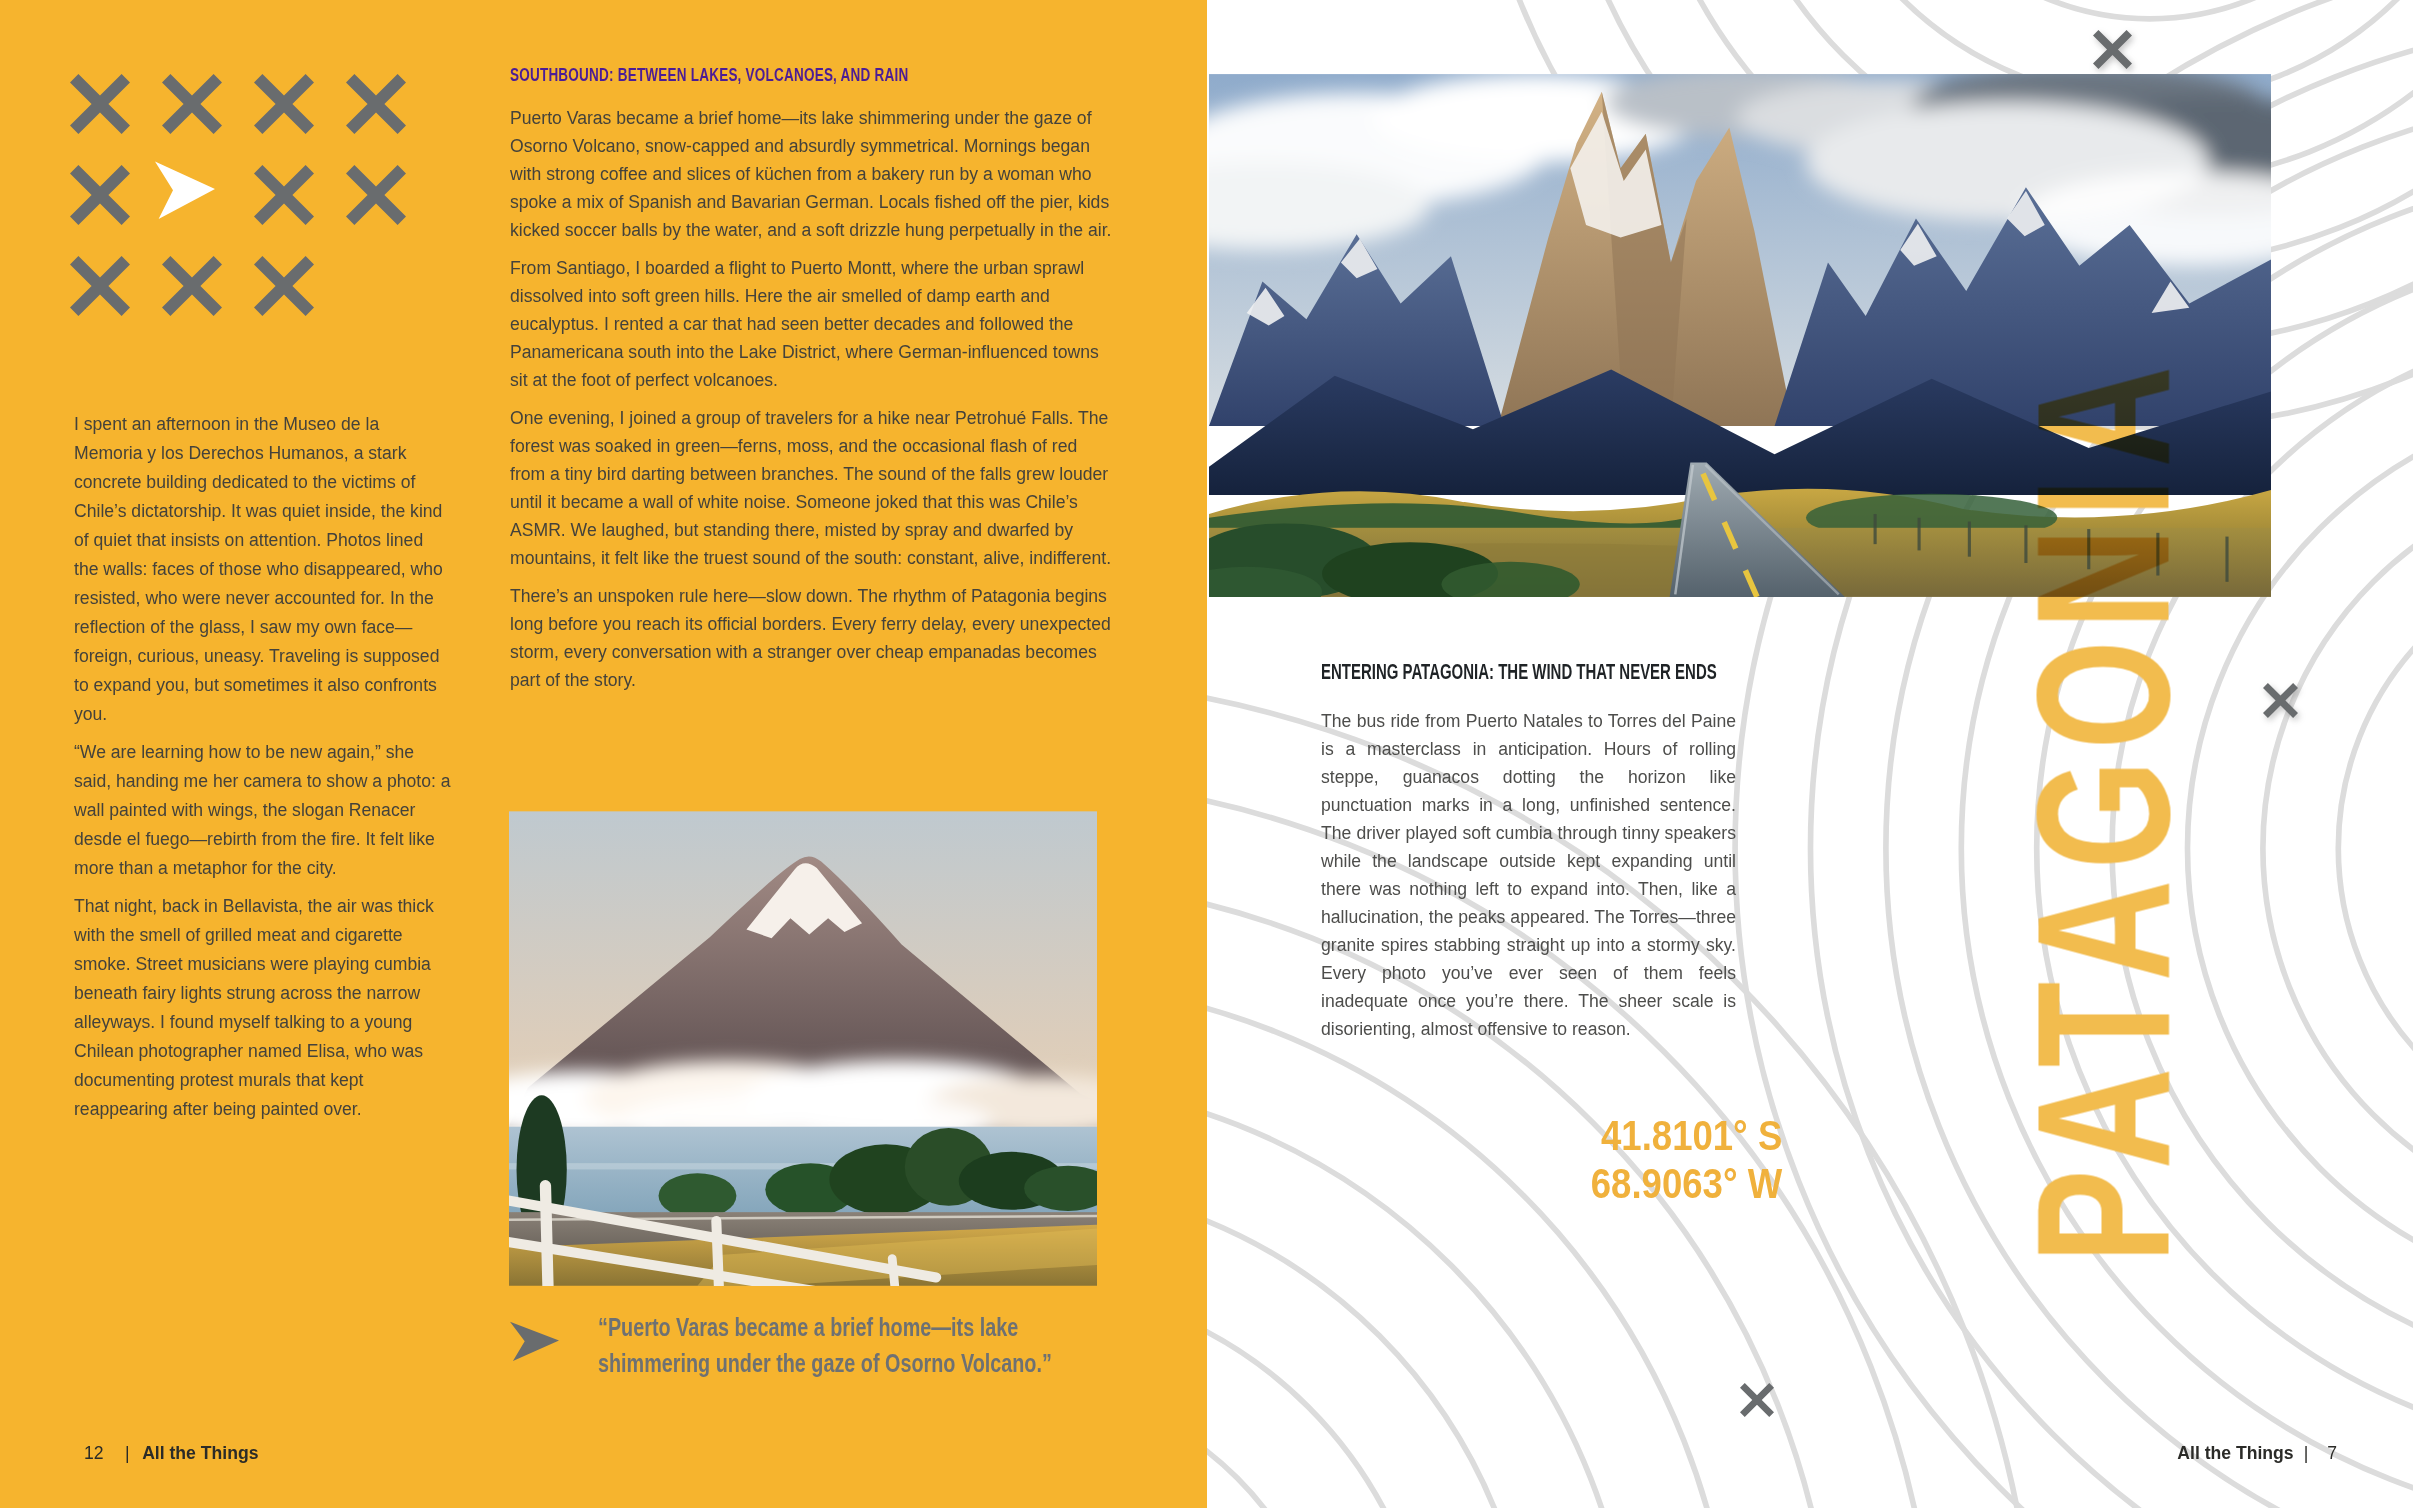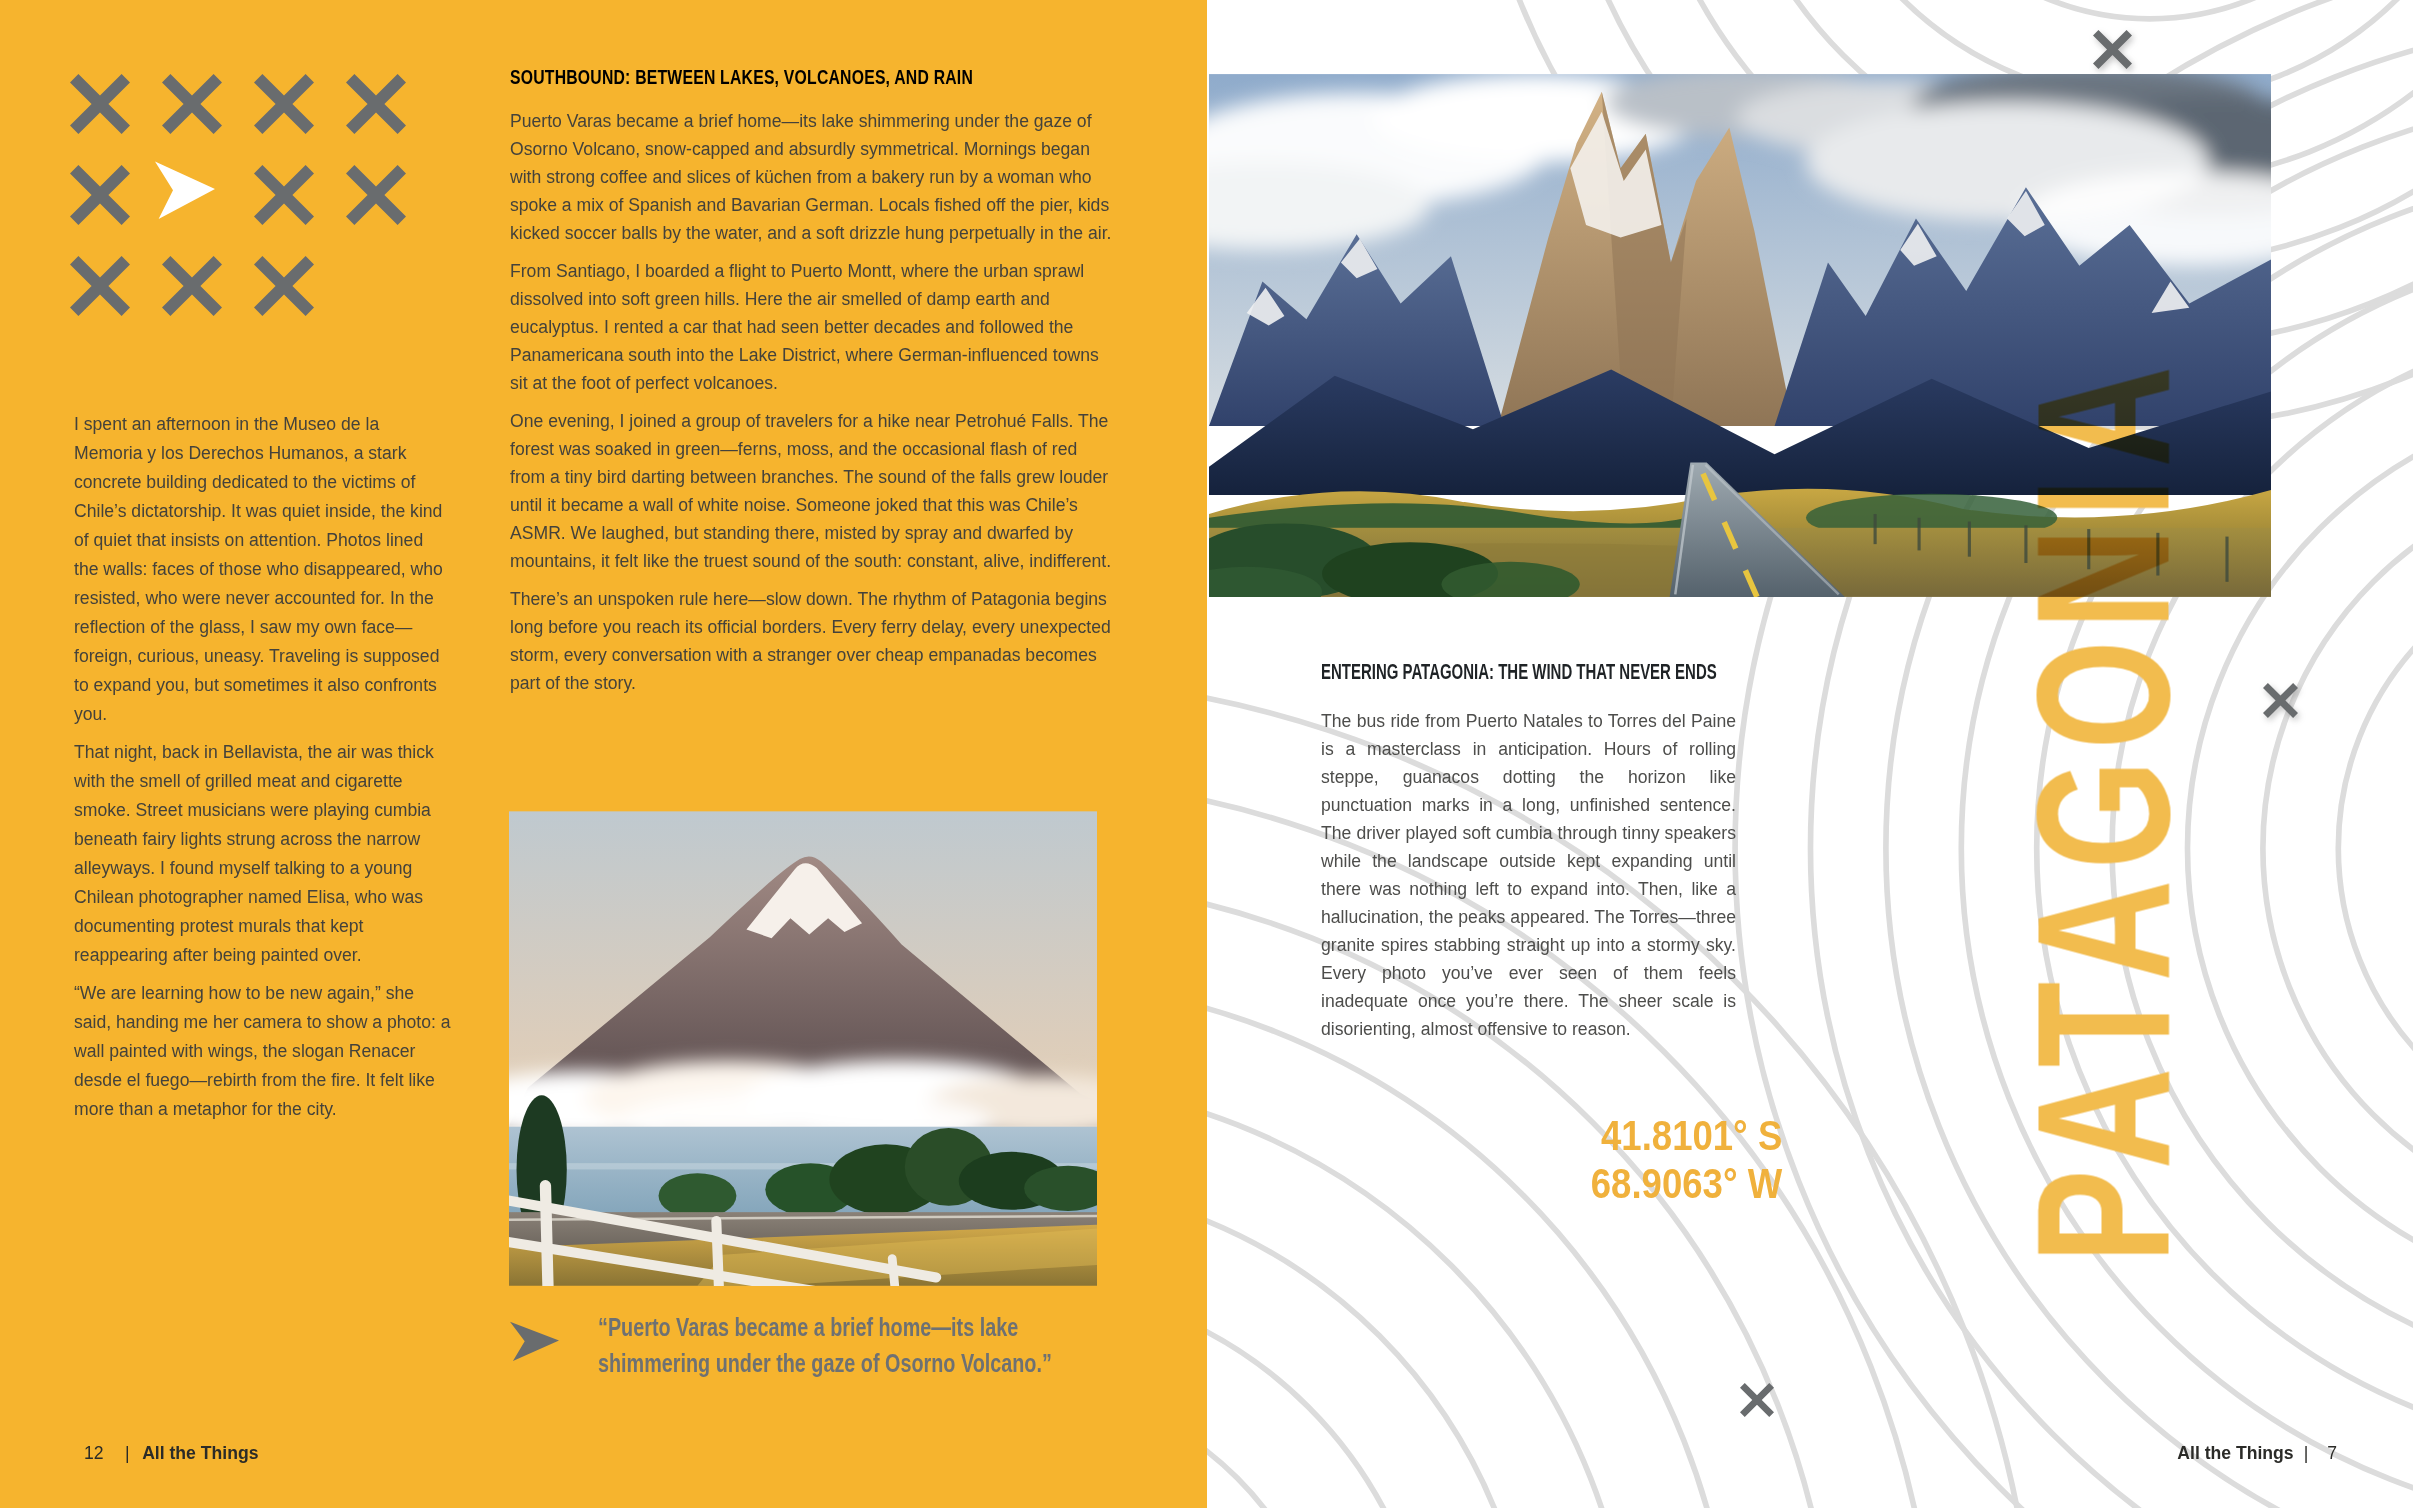--- a/index.html
+++ b/index.html
@@ -15,21 +15,21 @@
   .mark-grid .xcell svg { width:60px; height:60px; display:block; }
   .xmark { fill:#696C6E; }
   .cell-arrow svg { width:85px; height:73px; margin:-6.3px 0 0 -7.5px; display:block; }
   .white-arrow { fill:#ffffff; }
 
   .sidebar-col { position:absolute; left:74px; top:410px; width:377px;
                  color:#44423B; font-size:17.6px; line-height:29px; }
   .sidebar-col p { margin-bottom:8.8px; }
 
   .article-col { position:absolute; left:510px; top:65px; width:603px; color:#44423B; }
-  .article-heading { font-weight:bold; color:#000000; font-size:21px; letter-spacing:0.3px; margin-bottom:17.6px; }
+  .article-heading { font-weight:bold; color:#4c1d95; font-size:18px; letter-spacing:0.3px; margin-bottom:17.6px; }
   .article-col p { font-size:17.6px; line-height:28px; margin-bottom:10px; }
 
   .cond { display:inline-block; transform:scaleX(.75); transform-origin:0 50%; white-space:nowrap; }
   .cond-r { display:inline-block; transform:scaleX(.85); transform-origin:100% 50%; white-space:nowrap; }
 
   figure.photo { position:absolute; overflow:hidden; }
   #lake-photo { left:509px; top:811px; width:588px; height:475px; }
   #road-photo { left:1209px; top:74px; width:1062px; height:523px; }
   figure.photo svg { display:block; }
 
@@ -132,22 +132,22 @@
         </div>
       <div class="xcell">
           <svg viewBox="0 0 100 100">
             <path class="xmark" d="M14 0 L50 36 L86 0 L100 14 L64 50 L100 86 L86 100 L50 64 L14 100 L0 86 L36 50 L0 14 Z"></path>
           </svg>
         </div>
     </div>
 
     <div class="sidebar-col">
       <p>I spent an afternoon in the Museo de la Memoria y los Derechos Humanos, a stark concrete building dedicated to the victims of Chile’s dictatorship. It was quiet inside, the kind of quiet that insists on attention. Photos lined the walls: faces of those who disappeared, who resisted, who were never accounted for. In the reflection of the glass, I saw my own face—foreign, curious, uneasy. Traveling is supposed to expand you, but sometimes it also confronts you.</p>
+      <p>“We are learning how to be new again,” she said, handing me her camera to show a photo: a wall painted with wings, the slogan Renacer desde el fuego—rebirth from the fire. It felt like more than a metaphor for the city.</p>
       <p>That night, back in Bellavista, the air was thick with the smell of grilled meat and cigarette smoke. Street musicians were playing cumbia beneath fairy lights strung across the narrow alleyways. I found myself talking to a young Chilean photographer named Elisa, who was documenting protest murals that kept reappearing after being painted over.</p>
-      <p>“We are learning how to be new again,” she said, handing me her camera to show a photo: a wall painted with wings, the slogan Renacer desde el fuego—rebirth from the fire. It felt like more than a metaphor for the city.</p>
     </div>
 
     <div class="article-col">
       <h2 class="article-heading"><span class="cond">SOUTHBOUND: BETWEEN LAKES, VOLCANOES, AND RAIN</span></h2>
       <p>Puerto Varas became a brief home—its lake shimmering under the gaze of Osorno Volcano, snow-capped and absurdly symmetrical. Mornings began with strong coffee and slices of küchen from a bakery run by a woman who spoke a mix of Spanish and Bavarian German. Locals fished off the pier, kids kicked soccer balls by the water, and a soft drizzle hung perpetually in the air.</p>
       <p>From Santiago, I boarded a flight to Puerto Montt, where the urban sprawl dissolved into soft green hills. Here the air smelled of damp earth and eucalyptus. I rented a car that had seen better decades and followed the Panamericana south into the Lake District, where German-influenced towns sit at the foot of perfect volcanoes.</p>
       <p>One evening, I joined a group of travelers for a hike near Petrohué Falls. The forest was soaked in green—ferns, moss, and the occasional flash of red from a tiny bird darting between branches. The sound of the falls grew louder until it became a wall of white noise. Someone joked that this was Chile’s ASMR. We laughed, but standing there, misted by spray and dwarfed by mountains, it felt like the truest sound of the south: constant, alive, indifferent.</p>
       <p>There’s an unspoken rule here—slow down. The rhythm of Patagonia begins long before you reach its official borders. Every ferry delay, every unexpected storm, every conversation with a stranger over cheap empanadas becomes part of the story.</p>
     </div>
 

